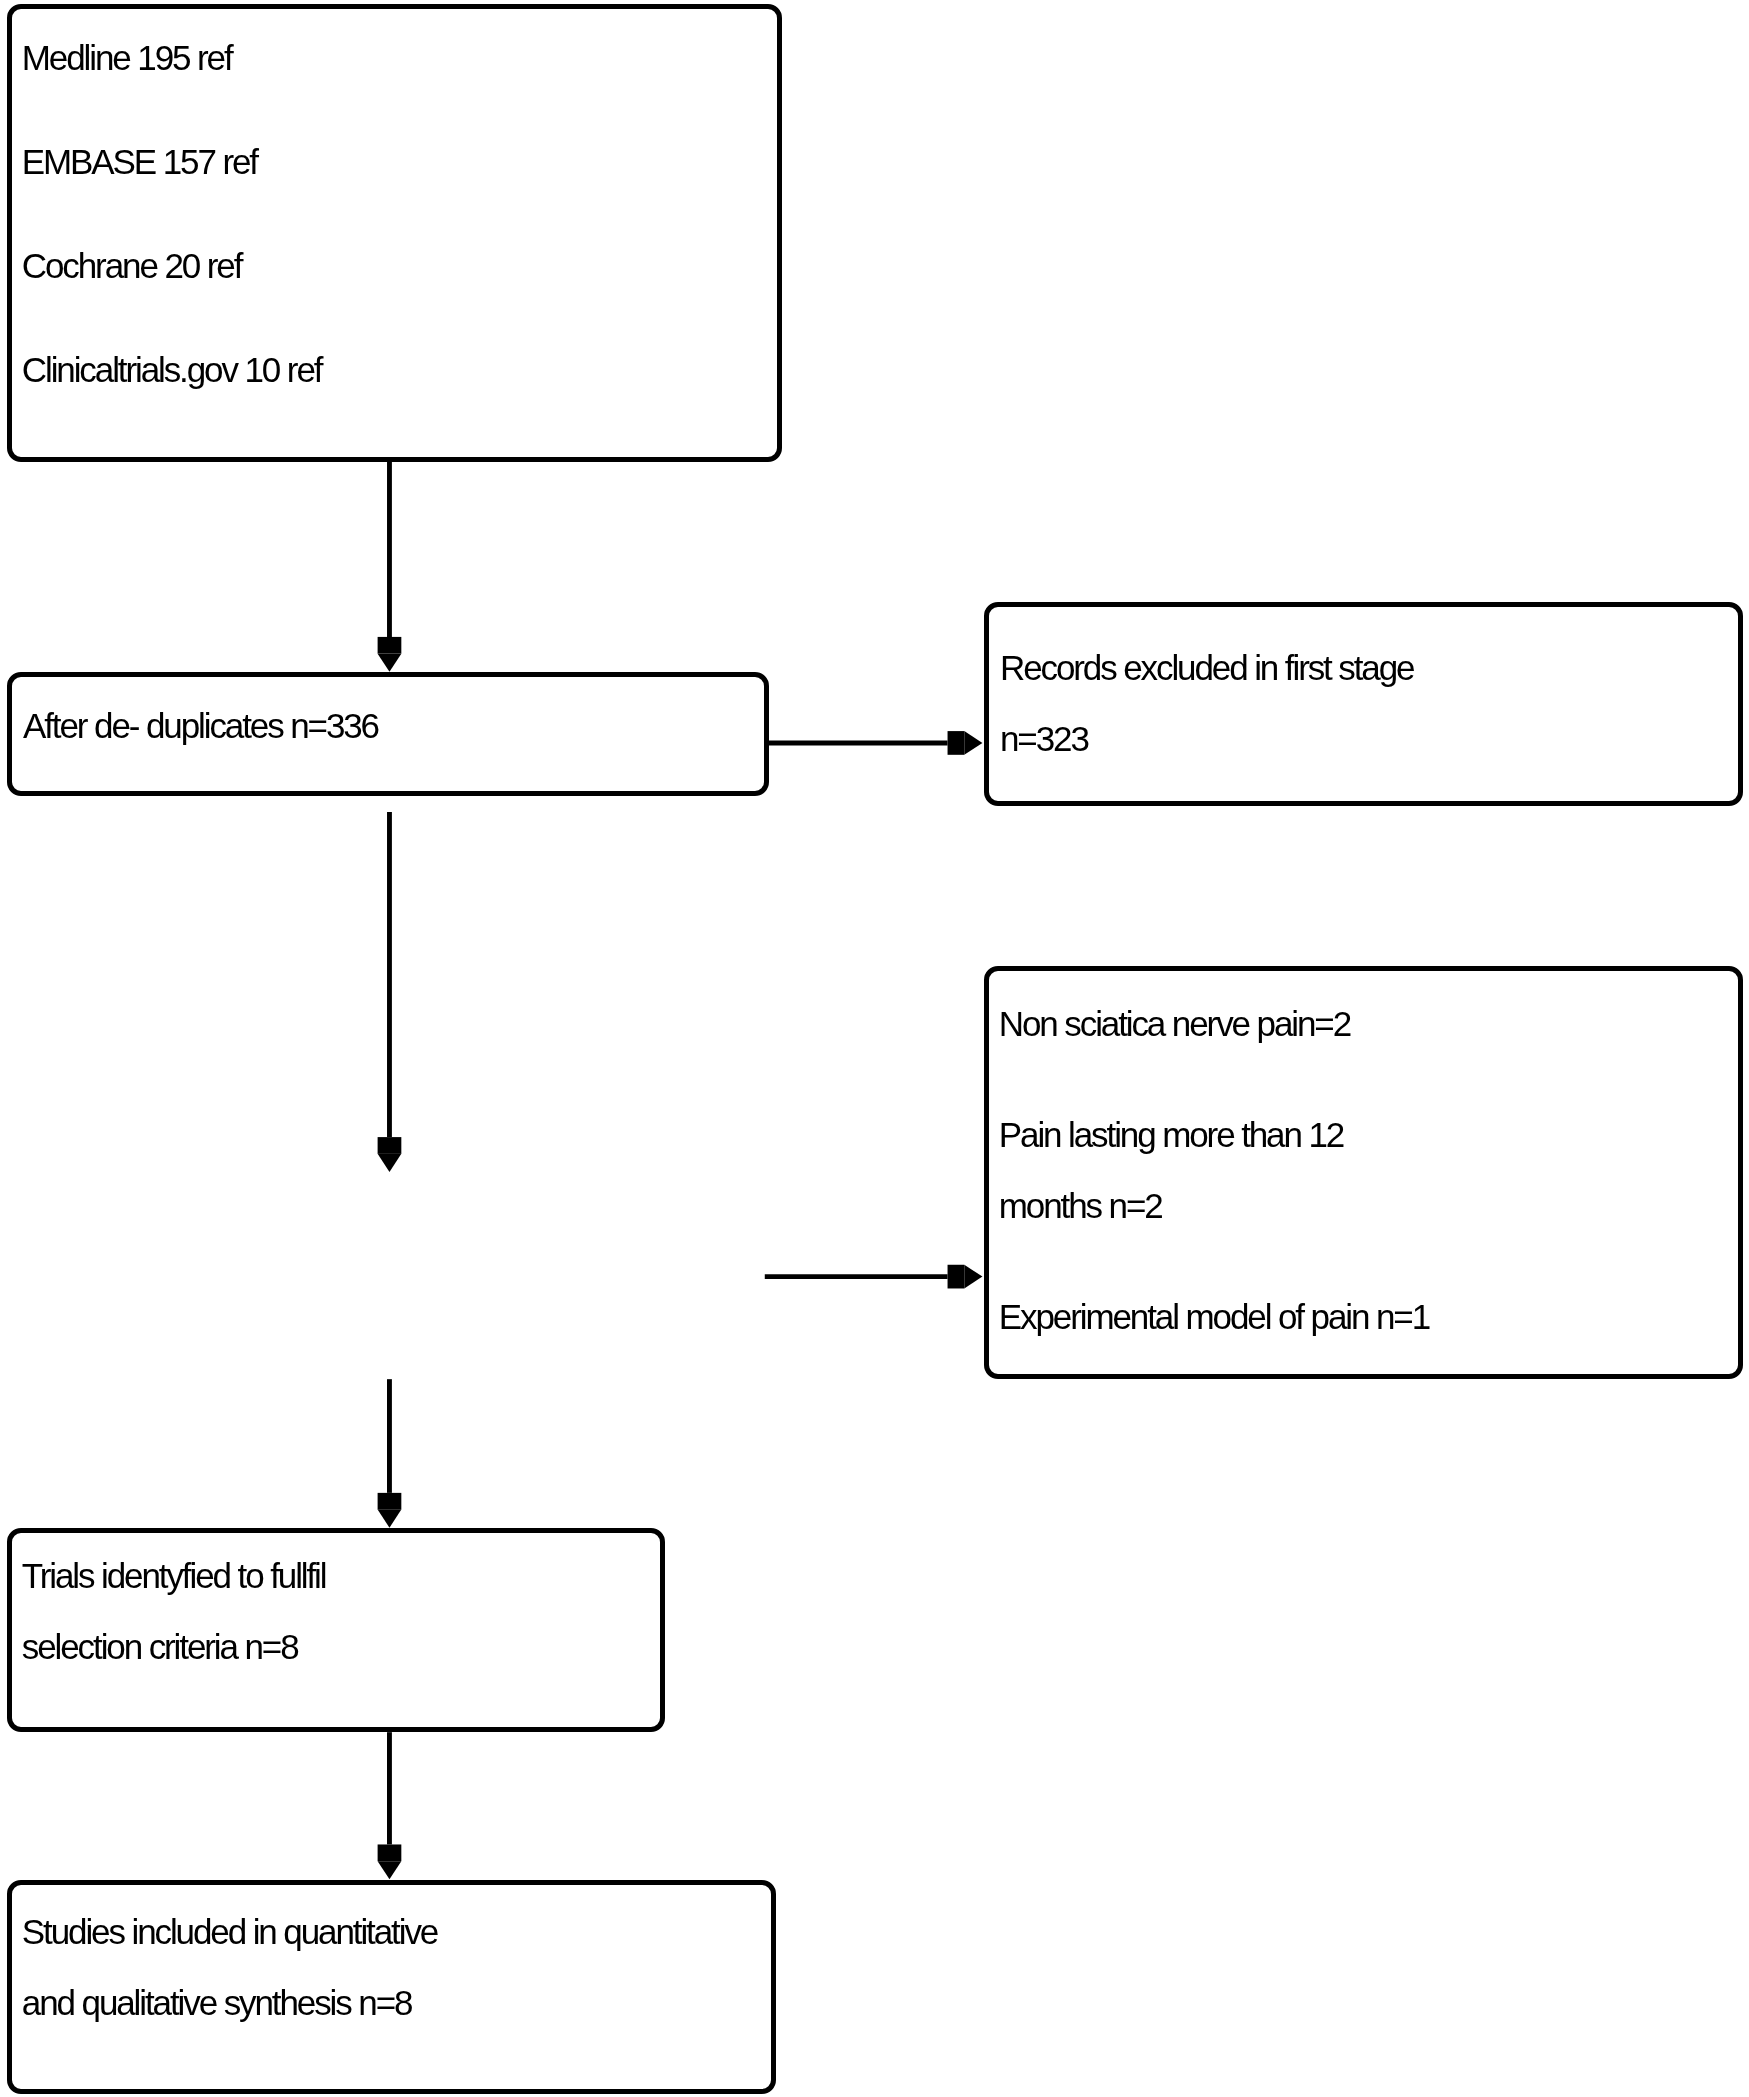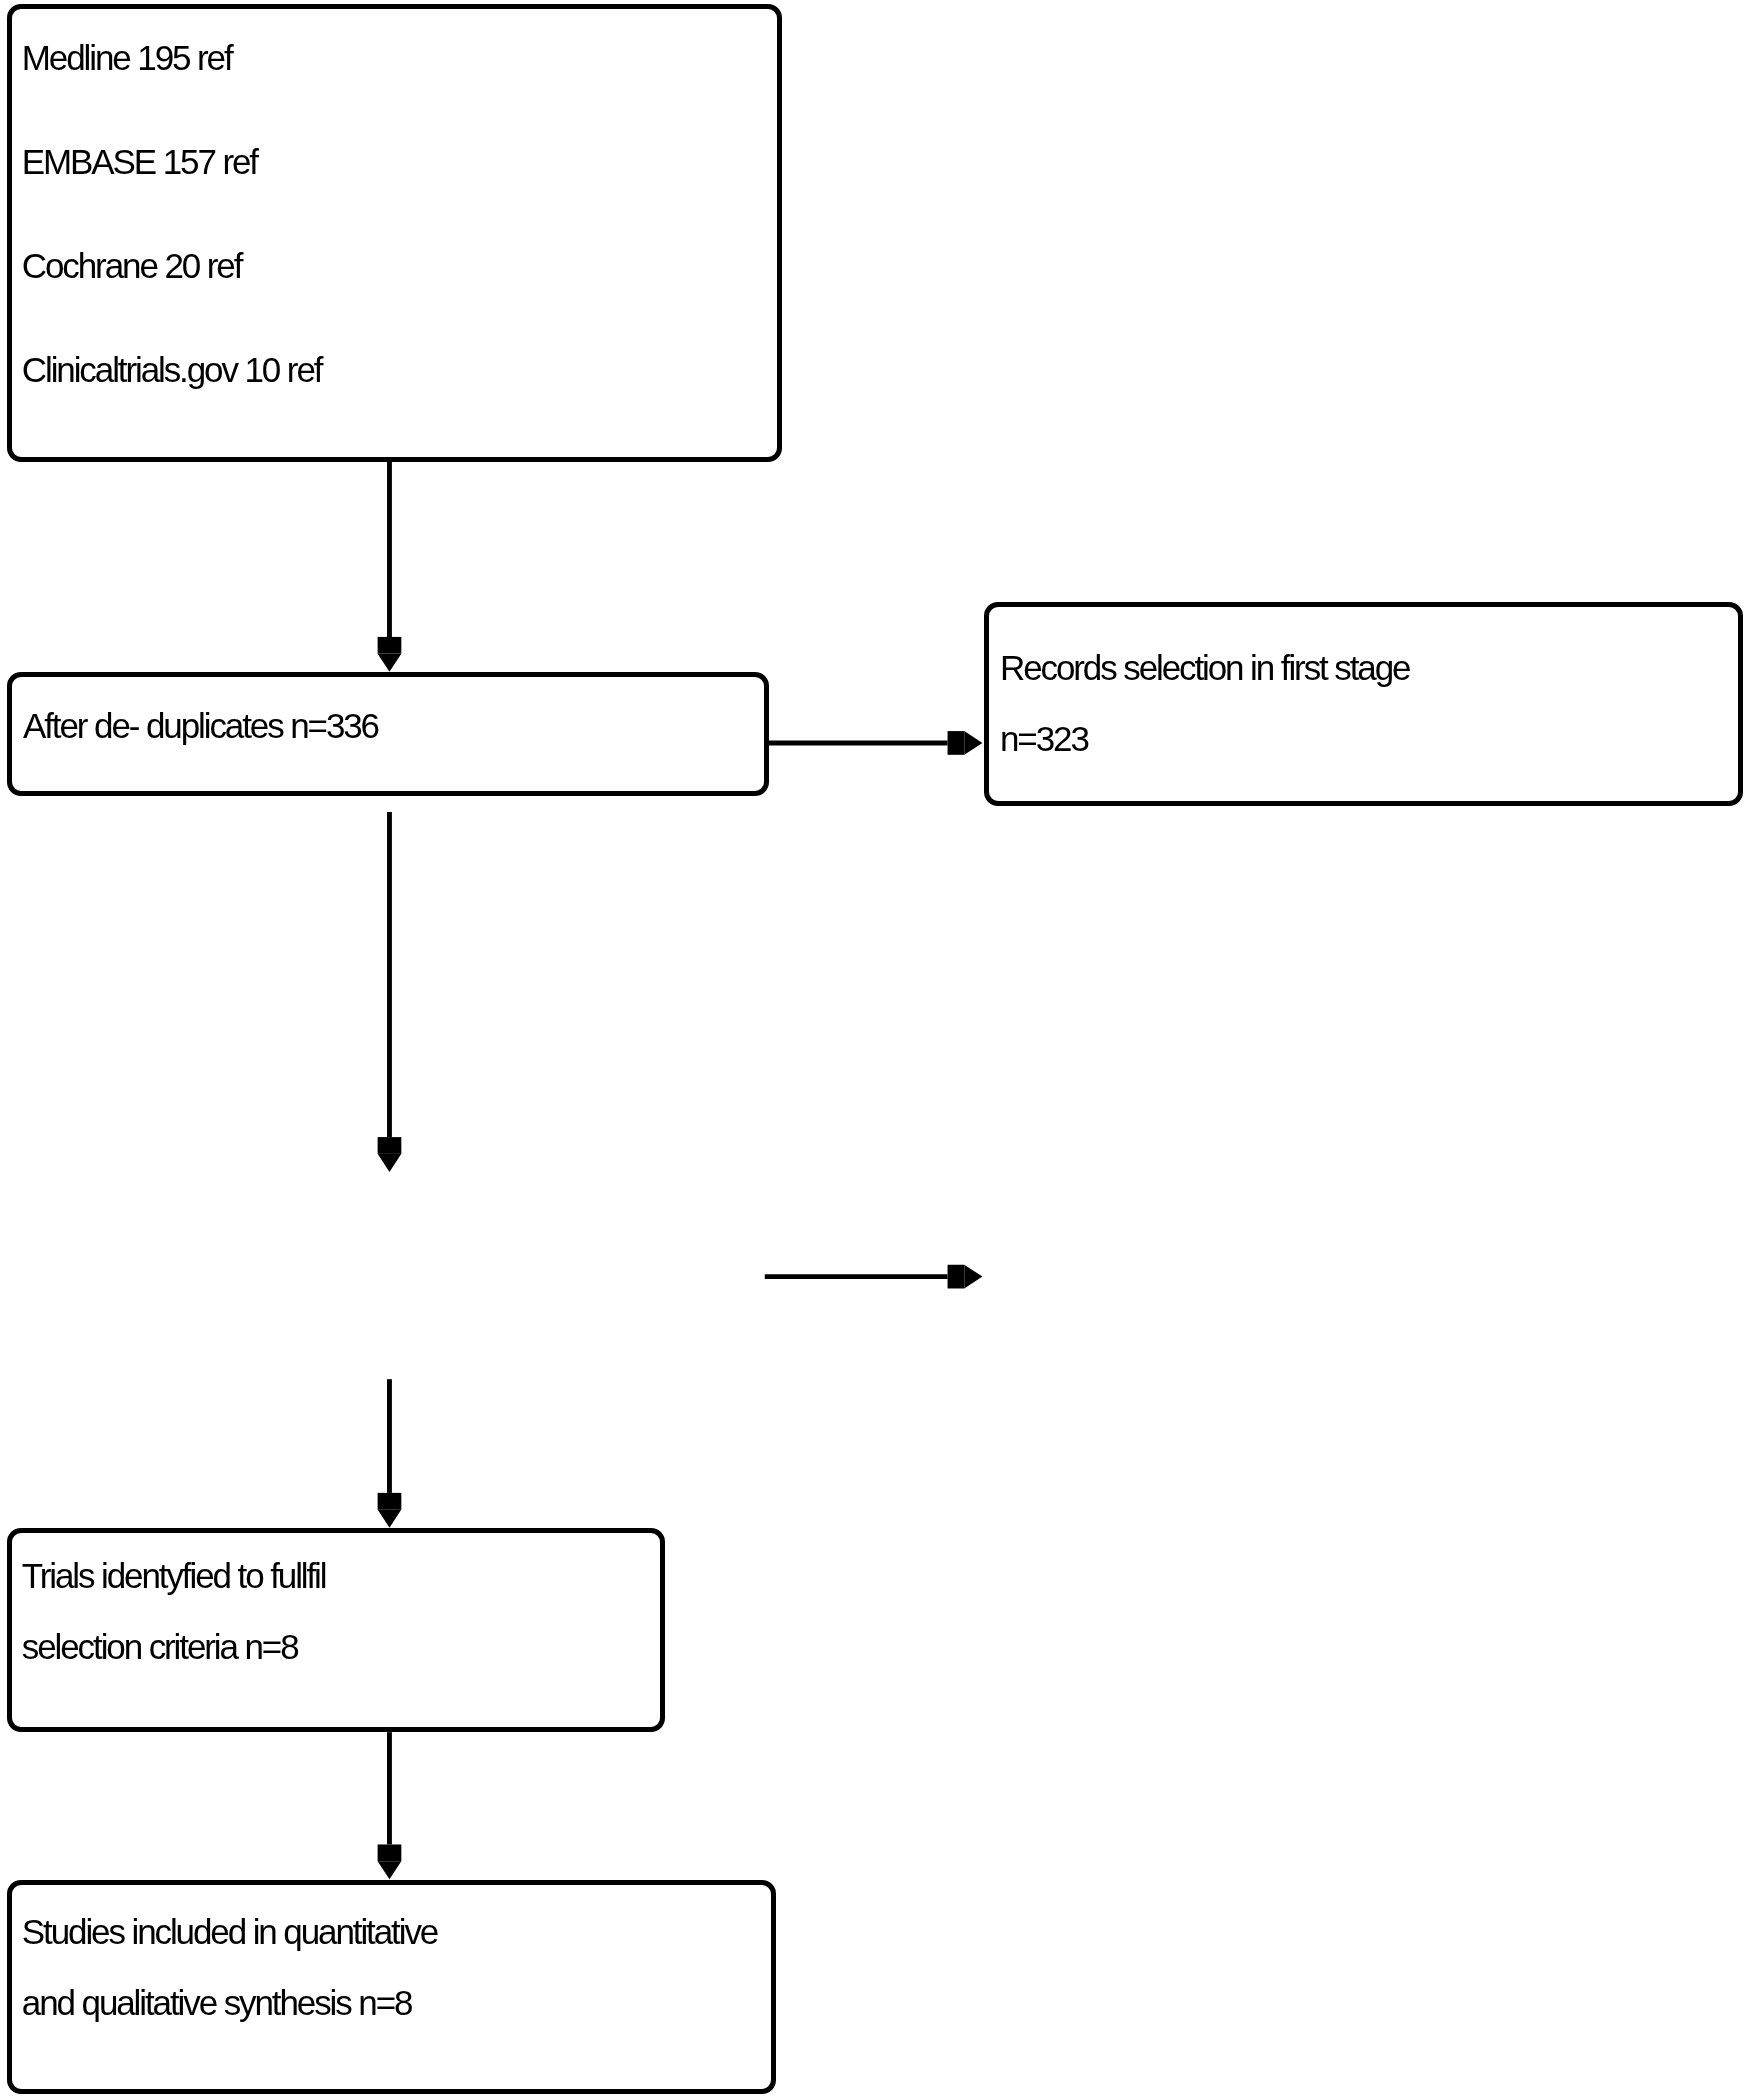--- a/index.html
+++ b/index.html
@@ -99,25 +99,31 @@
     <span class="ln gap-sm">EMBASE 157 ref</span>
     <span class="ln gap-sm">Cochrane 20 ref</span>
     <span class="ln gap-sm">Clinicaltrials.gov 10 ref</span>
   </div>
 
   <div class="box box-dedup">
     <span class="ln">After de- duplicates n=336</span>
   </div>
 
   <div class="box box-excluded1">
-    <span class="ln">Records selection in first stage</span>
+    <span class="ln">Records excluded in first stage</span>
     <span class="ln">n=323</span>
   </div>
 
 
+  <div class="box box-reasons">
+    <span class="ln">Non sciatica nerve pain=2</span>
+    <span class="ln gap-lg">Pain lasting more than 12</span>
+    <span class="ln">months n=2</span>
+    <span class="ln gap-lg">Experimental model of pain n=1</span>
+  </div>
 
   <div class="box box-trials">
     <span class="ln">Trials identyfied to fullfil</span>
     <span class="ln">selection criteria n=8</span>
   </div>
 
   <div class="box box-included">
     <span class="ln">Studies included in quantitative</span>
     <span class="ln">and qualitative synthesis n=8</span>
   </div>

